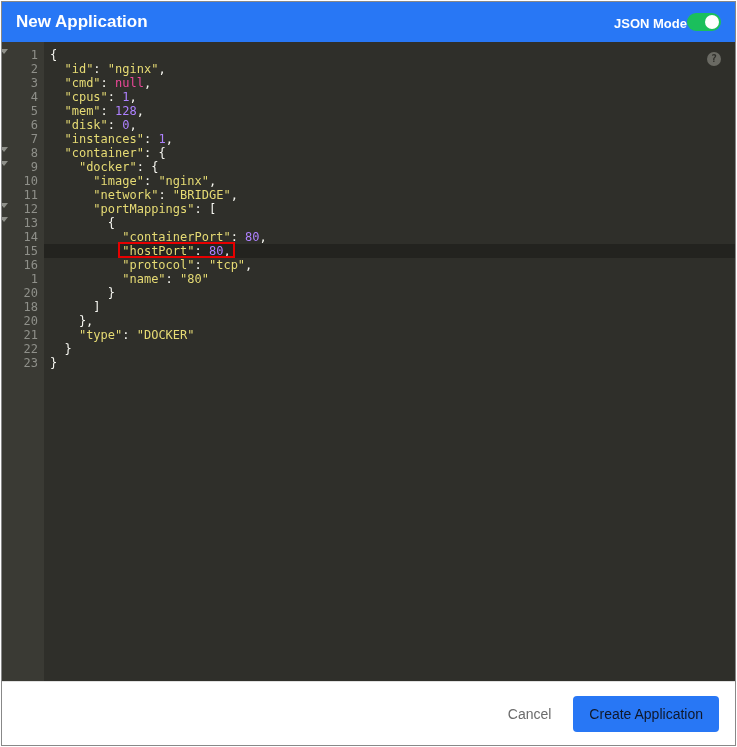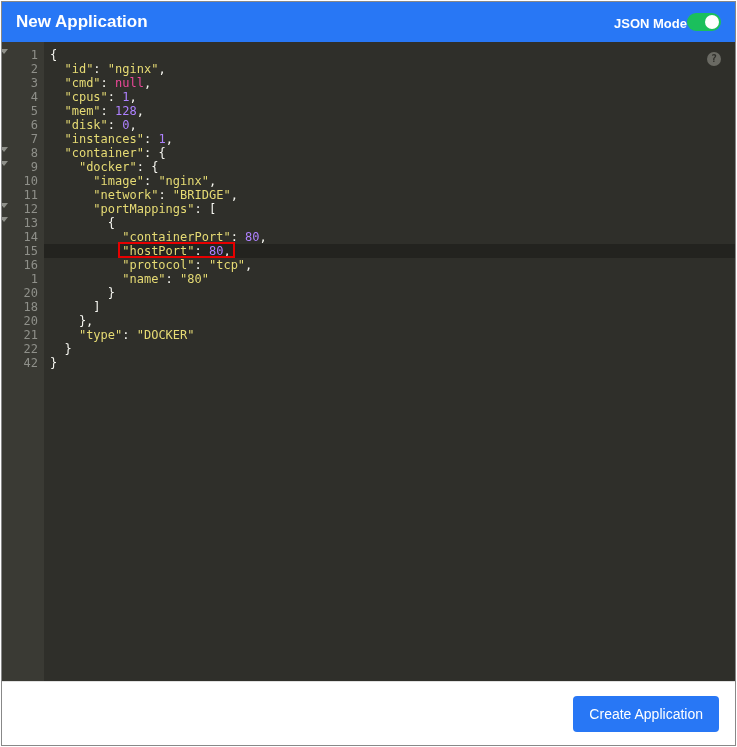--- a/index.html
+++ b/index.html
@@ -20,21 +20,21 @@
   .hl-row { position:absolute; left:0; right:0; height:14px; background:#23231f; }
   .str { color:#e6db74; }
   .num { color:#ae81ff; }
   .null { color:#ec4899; }
   .punc { color:#f8f8f2; }
   .redbox { position:absolute; border:2px solid #e60000; pointer-events:none; }
   .help { position:absolute; top:10px; right:14px; width:14px; height:14px; border-radius:50%; background:#6a6a63; color:#2f2f2a; font-size:10px; line-height:14px; text-align:center; font-weight:bold; }
   .footer { height:64px; background:#fff; border-top:1px solid #e0e0e0; display:flex; align-items:center; justify-content:flex-end; padding:0 16px; gap:6px; }
   .btn { height:36px; padding:0 16px; border-radius:4px; font-size:14px; border:none; cursor:pointer; }
   .btn-cancel { background:transparent; color:#6b6b6b; }
-  .btn-primary { background:#2877f5; color:#ffffff; font-weight:500; }
+  .btn-primary { background:#2877f5; color:#0f172a; font-weight:500; }
 </style>
 </head>
 <body>
 
 <div class="dialog">
   <div class="header">
     <div class="header-title">New Application</div>
     <div class="header-right">
       <span class="json-mode-label">JSON Mode</span>
       <div class="toggle">
@@ -60,22 +60,23 @@
         <div class="ln">13<div class="fold"></div></div>
         <div class="ln">14</div>
         <div class="ln">15</div>
         <div class="ln">16</div>
         <div class="ln">1</div>
         <div class="ln">20</div>
         <div class="ln">18</div>
         <div class="ln">20</div>
         <div class="ln">21</div>
         <div class="ln">22</div>
-        <div class="ln">42</div>
+        <div class="ln">23</div>
       </div>
     <div class="code" id="code"><div class="hl-row" style="top: 202px;"></div><div class="row"><span class="punc">{</span></div><div class="row"><span class="punc">  </span><span class="str">"id"</span><span class="punc">: </span><span class="str">"nginx"</span><span class="punc">,</span></div><div class="row"><span class="punc">  </span><span class="str">"cmd"</span><span class="punc">: </span><span class="null">null</span><span class="punc">,</span></div><div class="row"><span class="punc">  </span><span class="str">"cpus"</span><span class="punc">: </span><span class="num">1</span><span class="punc">,</span></div><div class="row"><span class="punc">  </span><span class="str">"mem"</span><span class="punc">: </span><span class="num">128</span><span class="punc">,</span></div><div class="row"><span class="punc">  </span><span class="str">"disk"</span><span class="punc">: </span><span class="num">0</span><span class="punc">,</span></div><div class="row"><span class="punc">  </span><span class="str">"instances"</span><span class="punc">: </span><span class="num">1</span><span class="punc">,</span></div><div class="row"><span class="punc">  </span><span class="str">"container"</span><span class="punc">: {</span></div><div class="row"><span class="punc">    </span><span class="str">"docker"</span><span class="punc">: {</span></div><div class="row"><span class="punc">      </span><span class="str">"image"</span><span class="punc">: </span><span class="str">"nginx"</span><span class="punc">,</span></div><div class="row"><span class="punc">      </span><span class="str">"network"</span><span class="punc">: </span><span class="str">"BRIDGE"</span><span class="punc">,</span></div><div class="row"><span class="punc">      </span><span class="str">"portMappings"</span><span class="punc">: [</span></div><div class="row"><span class="punc">        {</span></div><div class="row"><span class="punc">          </span><span class="str">"containerPort"</span><span class="punc">: </span><span class="num">80</span><span class="punc">,</span></div><div class="row"><span class="punc">          </span><span class="str">"hostPort"</span><span class="punc">: </span><span class="num">80</span><span class="punc">,</span></div><div class="row"><span class="punc">          </span><span class="str">"protocol"</span><span class="punc">: </span><span class="str">"tcp"</span><span class="punc">,</span></div><div class="row"><span class="punc">          </span><span class="str">"name"</span><span class="punc">: </span><span class="str">"80"</span></div><div class="row"><span class="punc">        }</span></div><div class="row"><span class="punc">      ]</span></div><div class="row"><span class="punc">    },</span></div><div class="row"><span class="punc">    </span><span class="str">"type"</span><span class="punc">: </span><span class="str">"DOCKER"</span></div><div class="row"><span class="punc">  }</span></div><div class="row"><span class="punc">}</span></div><div class="redbox" style="left: 74.3438px; top: 200px; width: 116.516px; height: 16px;"></div></div>
     <div class="help">?</div>
   </div>
 
   <div class="footer">
+    <button class="btn btn-cancel">Cancel</button>
     <button class="btn btn-primary">Create Application</button>
   </div>
 </div>
 
 </body></html>

